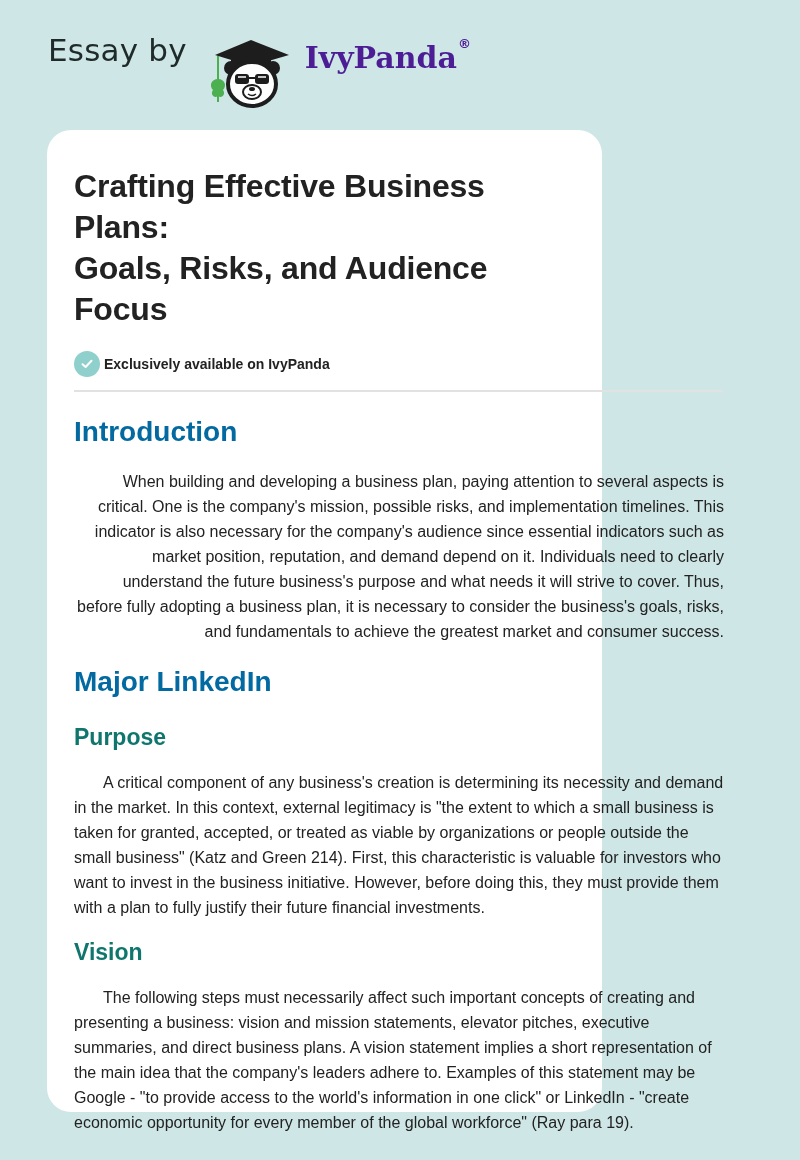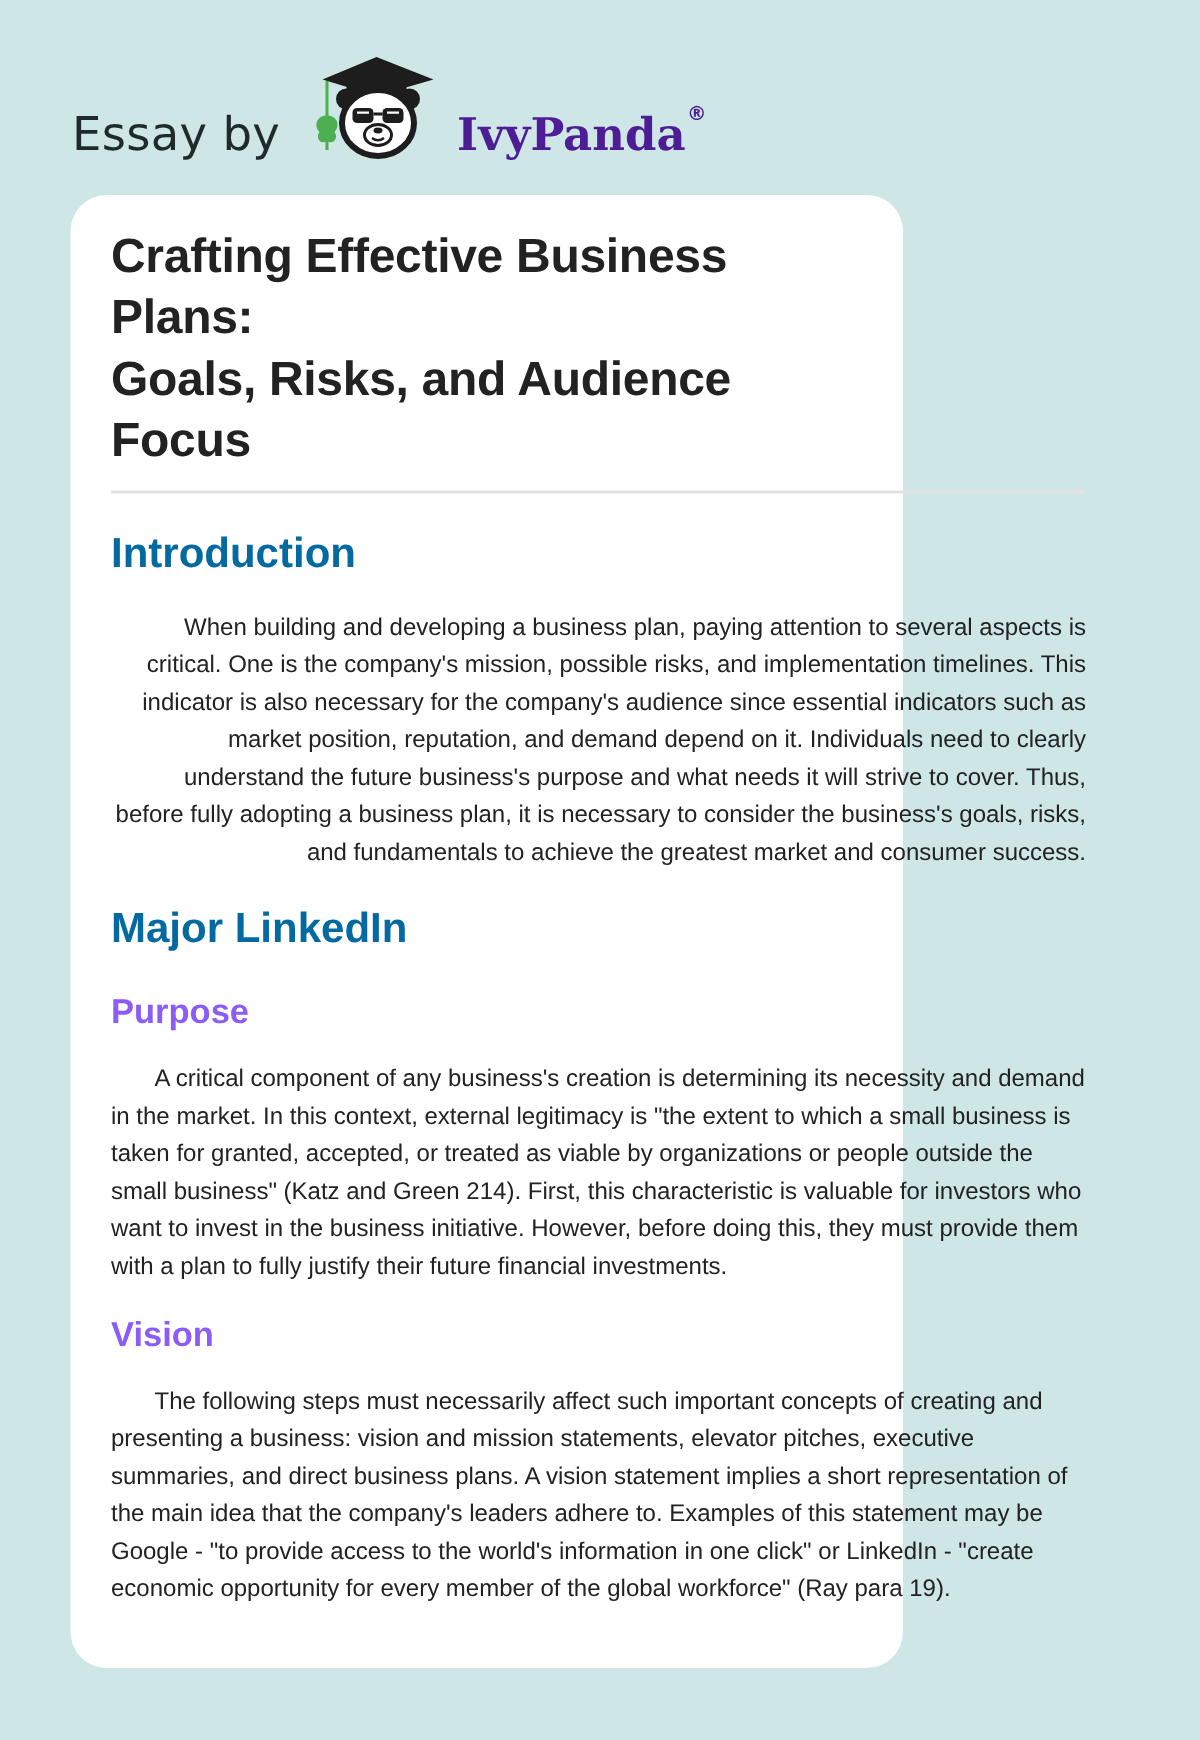--- a/index.html
+++ b/index.html
@@ -14,21 +14,21 @@
       color: #222222;
       position: relative;
       overflow: hidden;
     }
     .brand-bar {
       position: absolute;
       left: 48px;
       top: 36px;
       height: 72px;
       display: flex;
-      align-items: flex-end;
+      align-items: flex-start;
     }
     .essay-by {
       font-family: "DejaVu Sans", sans-serif;
       font-size: 31px;
       color: #1f2a2a;
       letter-spacing: 0.2px;
       margin-right: 18px;
       margin-top: -4px;
     }
     .panda-logo {
@@ -54,21 +54,21 @@
     }
     .card {
       position: absolute;
       left: 47px;
       top: 130px;
       width: 555px;
       height: 982px;
       background: #ffffff;
       border-radius: 24px;
       box-sizing: border-box;
-      padding: 20px 26px 0 27px;
+      padding: 36px 26px 0 27px;
     }
     .title {
       font-size: 32px;
       font-weight: bold;
       line-height: 41px;
       margin: 0;
       color: #222222;
       letter-spacing: -0.2px;
     }
     .exclusive {
@@ -103,21 +103,21 @@
       font-weight: bold;
       margin: 0;
       line-height: 34px;
       color: #0369a1;
     }
     h3.subsection {
       font-size: 23px;
       font-weight: bold;
       margin: 0;
       line-height: 30px;
-      color: #8b5cf6;
+      color: #0f766e;
     }
     p.body {
       font-size: 16px;
       line-height: 25px;
       margin: 0;
       text-indent: 29px;
       color: #222222;
       width: 650px;
     }
     .h-intro { margin-top: 23px !important; }
@@ -160,20 +160,28 @@
   </svg>
   <span class="brand-name"><span>IvyPanda</span><span class="brand-reg">®</span></span>
 </div>
 
 <main class="card">
   <h1 class="title">
     <span>Crafting Effective Business Plans:</span><br>
     <span>Goals, Risks, and Audience Focus</span>
   </h1>
 
+  <div class="exclusive">
+    <span class="check-circle">
+      <svg width="12" height="10" viewBox="0 0 12 10">
+        <path d="M1.5 5.2 L4.6 8 L10.5 1.8" stroke="#ffffff" stroke-width="2" fill="none" stroke-linecap="round" stroke-linejoin="round"></path>
+      </svg>
+    </span>
+    <span class="exclusive-text">Exclusively available on IvyPanda</span>
+  </div>
 
   <div class="divider"></div>
 
   <h2 class="section h-intro">Introduction</h2>
   <p class="body p-intro">When building and developing a business plan, paying attention to several aspects is critical. One is the company's mission, possible risks, and implementation timelines. This indicator is also necessary for the company's audience since essential indicators such as market position, reputation, and demand depend on it. Individuals need to clearly understand the future business's purpose and what needs it will strive to cover. Thus, before fully adopting a business plan, it is necessary to consider the business's goals, risks, and fundamentals to achieve the greatest market and consumer success.</p>
 
   <h2 class="section h-major">Major LinkedIn</h2>
 
   <h3 class="subsection h-purpose">Purpose</h3>
   <p class="body p-purpose">A critical component of any business's creation is determining its necessity and demand in the market. In this context, external legitimacy is "the extent to which a small business is taken for granted, accepted, or treated as viable by organizations or people outside the small business" (Katz and Green 214). First, this characteristic is valuable for investors who want to invest in the business initiative. However, before doing this, they must provide them with a plan to fully justify their future financial investments.</p>

